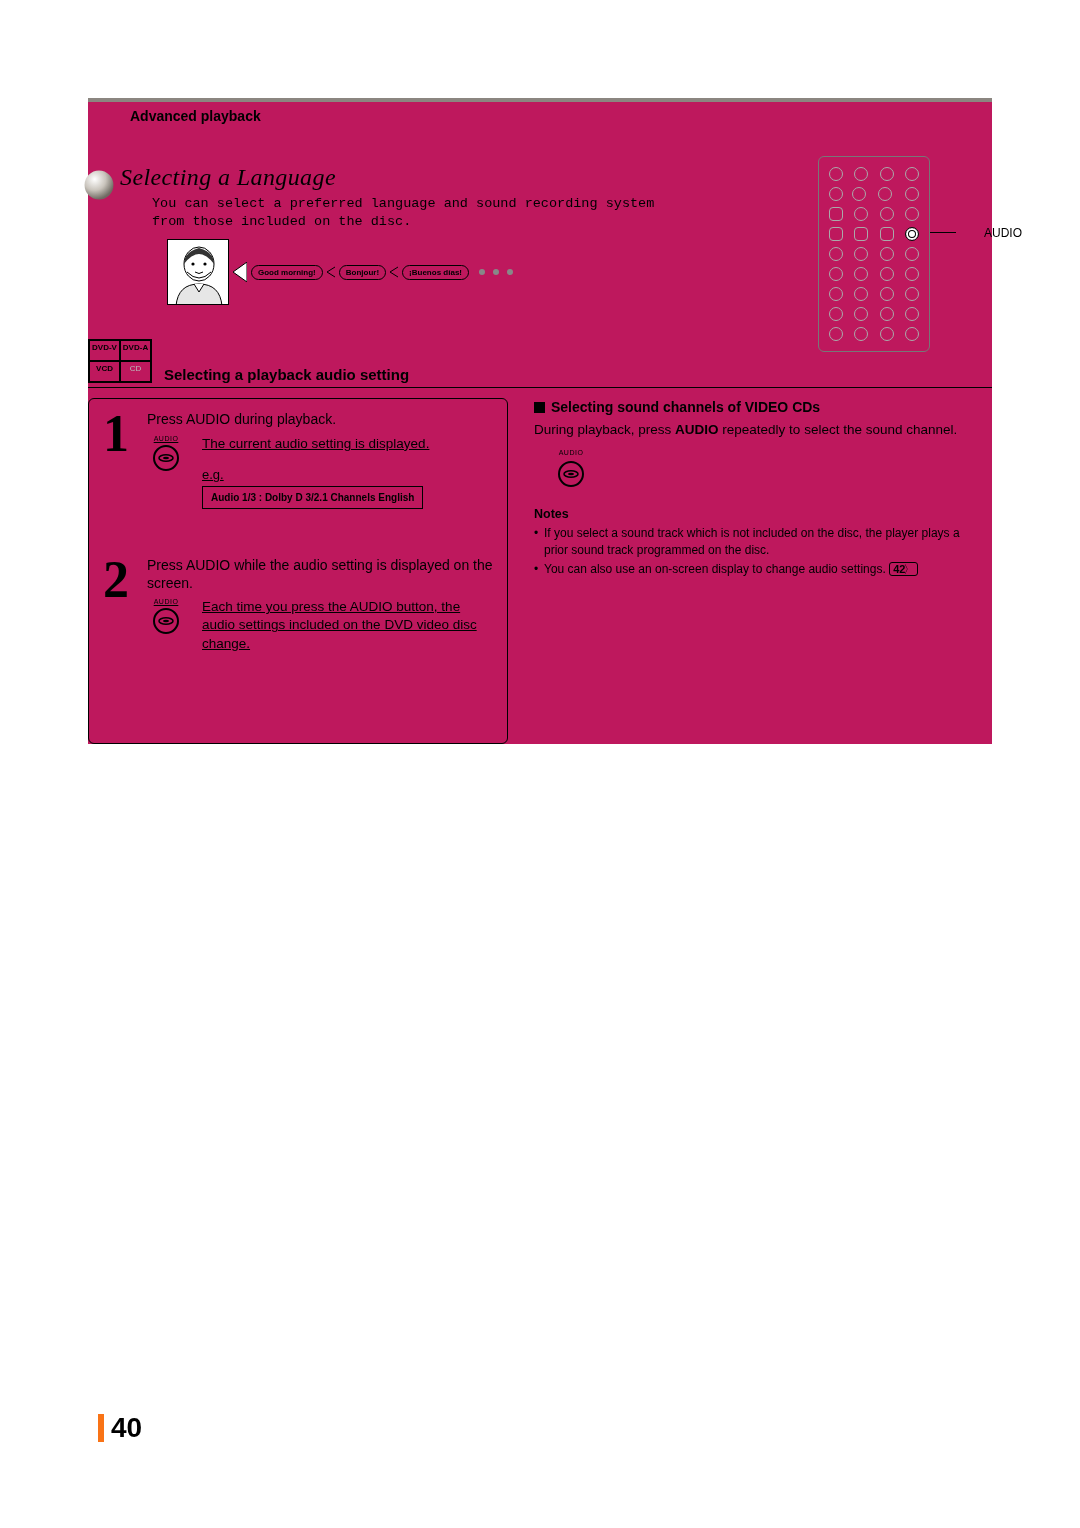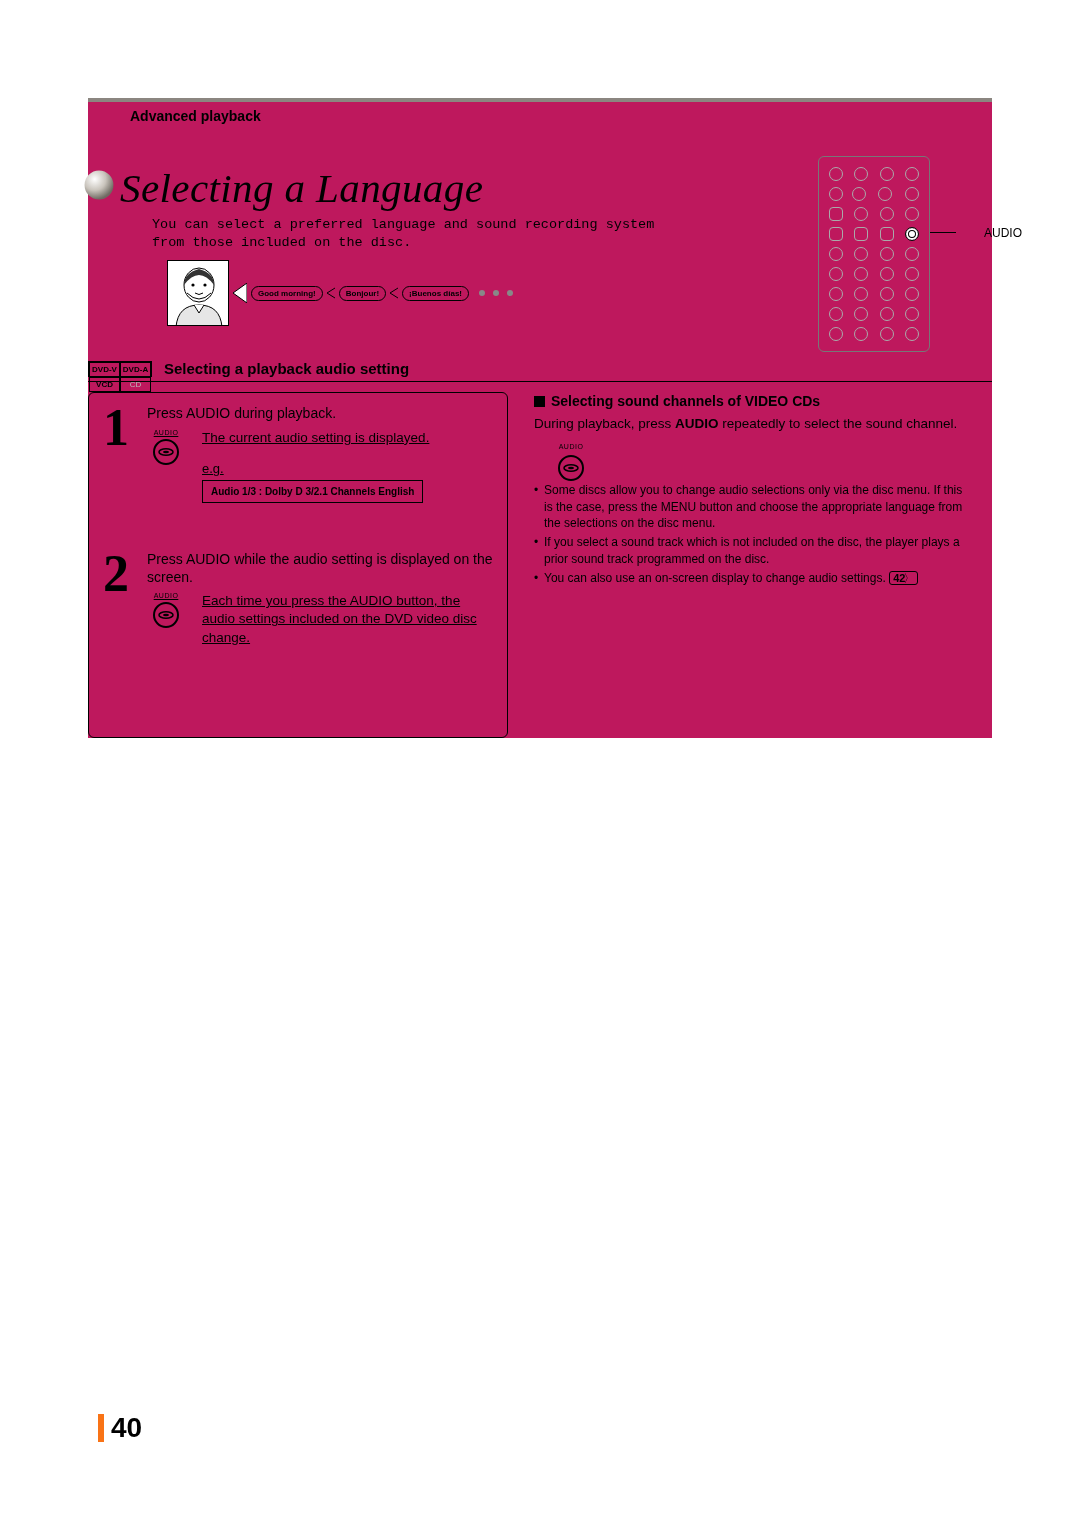--- a/index.html
+++ b/index.html
@@ -29,21 +29,21 @@
     margin-left: -6px;
   }
   .bullet {
     position: absolute;
     left: 0; top: 4px;
     width: 34px; height: 34px;
   }
   .title-main {
     font-family: "Times New Roman", Times, serif;
     font-style: italic;
-    font-size: 41px;
+    font-size: 24px;
     font-weight: normal;
     margin-left: 38px;
     letter-spacing: 0.4px;
   }
   .intro {
     font-size: 13.5px;
     line-height: 1.35;
     margin-left: 64px;
     margin-top: 4px;
     width: 520px;
@@ -109,21 +109,21 @@
     padding-bottom: 4px;
     display: flex;
     align-items: flex-end;
     gap: 6px;
   }
   .disc-badge-grid {
     border: 1px solid #000;
     display: grid;
     grid-template-columns: 1fr 1fr;
     width: 64px;
-    height: 16px;
+    height: 44px;
     font-size: 8px;
     font-weight: bold;
     text-align: center;
     line-height: 13px;
   }
   .disc-badge-grid > div { border: 0.5px solid #000; }
   .disc-badge-grid .dim { color:#bbb; font-weight:normal;}
   .sub-hdr h2 {
     font-size: 15px;
     font-weight: bold;
@@ -371,22 +371,22 @@
 
       <div class="audio-btn" style="margin:8px 0 0 18px">
         <div class="lbl">AUDIO</div>
         <svg width="28" height="28" viewBox="0 0 28 28">
             <circle cx="14" cy="14" r="12" fill="none" stroke="#000" stroke-width="2"></circle>
             <ellipse cx="14" cy="14" rx="7" ry="3.2" fill="none" stroke="#000" stroke-width="1.6"></ellipse>
             <ellipse cx="14" cy="14" rx="3" ry="1.3" fill="#000"></ellipse>
           </svg>
       </div>
 
+      <div class="notes-head">Notes</div>
       <ul class="notes">
-        <li>Some discs allow you to change audio selections only via the disc menu.  If this is the case, press the MENU button and choose the appropriate language from the selections on the disc menu.</li>
         <li>If you select a sound track which is not included on the disc, the player plays a prior sound track programmed on the disc.</li>
         <li><span>You can also use an on-screen display to change audio settings.</span> <span class="ref-box ref-angle">42</span></li>
       </ul>
     </div>
 
   </div>
 
 </div>
 
 <div class="page-num">40</div>

